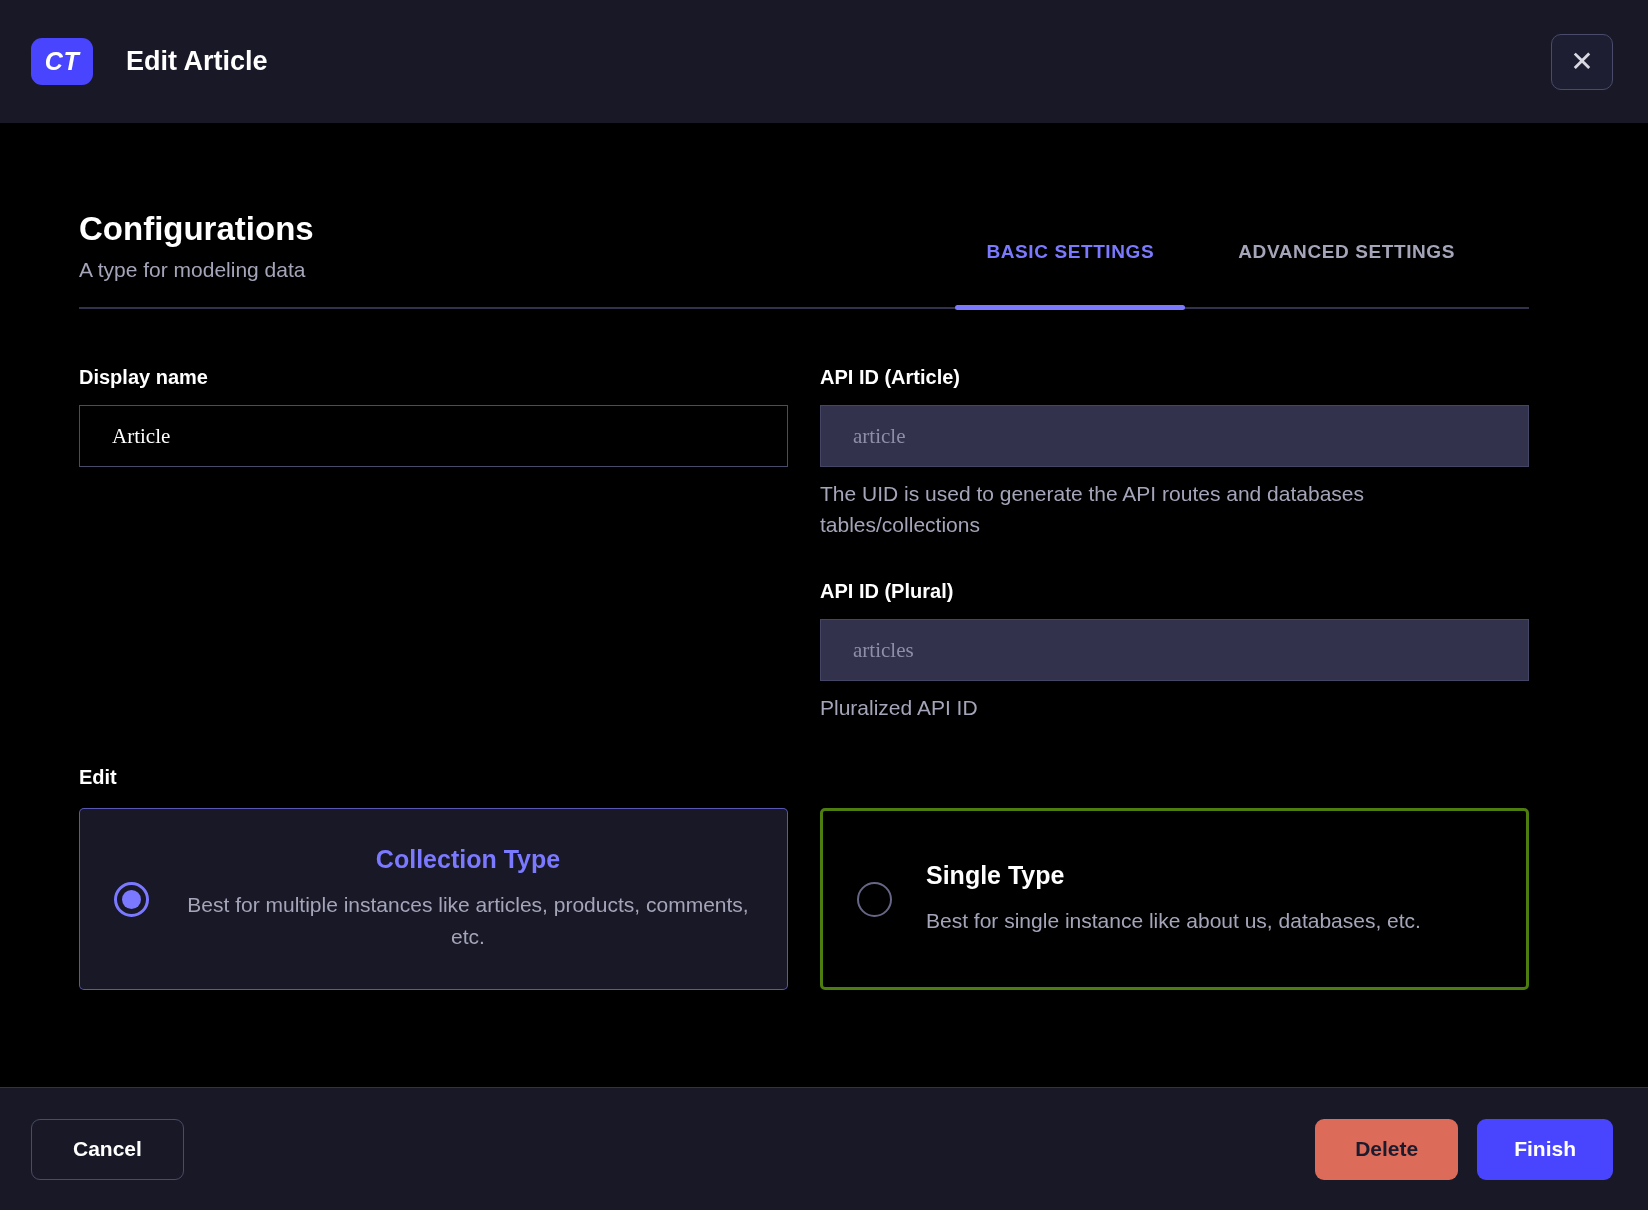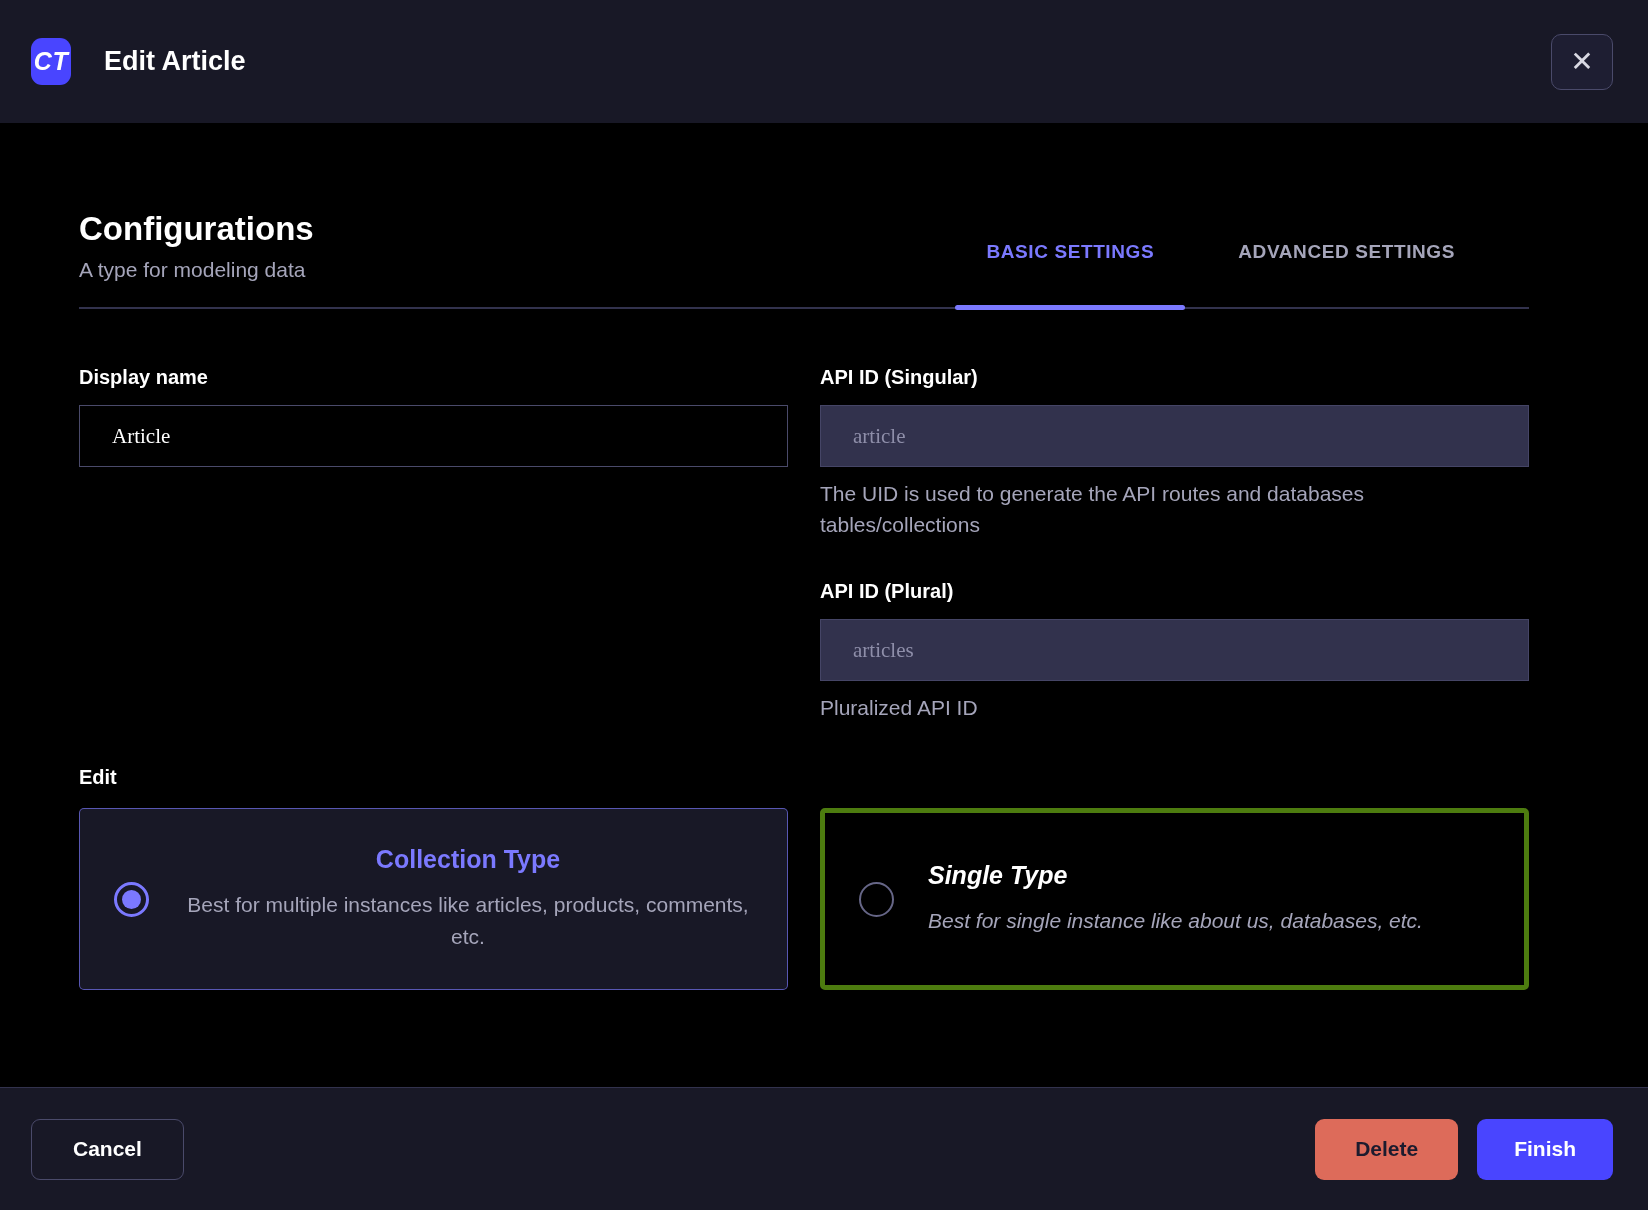--- a/index.html
+++ b/index.html
@@ -13,21 +13,21 @@
   .modal { display: flex; flex-direction: column; height: 100%; }
 
   
   .modal-header {
     height: 123px; flex: 0 0 123px;
     background: #181826;
     display: flex; align-items: center;
     padding: 0 35px 0 31px;
   }
   .ct-badge {
-    width: 40px; height: 47px;
+    width: 62px; height: 47px;
     background: #4945ff; border-radius: 11px;
     display: flex; align-items: center; justify-content: center;
     font-weight: bold; font-style: italic; font-size: 25px; color: #ffffff;
     letter-spacing: 0.5px;
   }
   .modal-title { margin-left: 33px; font-size: 27px; font-weight: bold; }
   .close-btn {
     margin-left: auto;
     width: 62px; height: 56px;
     background: #1e1e32;
@@ -76,21 +76,21 @@
   .field-plural { margin-top: 40px; }
 
   .type-section { margin-top: 43px; }
   .type-grid { margin-top: 19px; display: grid; grid-template-columns: 1fr 1fr; column-gap: 32px; }
   .type-card {
     min-height: 182px; border-radius: 5px;
     display: flex; align-items: center; gap: 34px;
     padding: 36px 34px; cursor: pointer;
   }
   .type-card.selected { background: #181826; border: 1px solid rgba(123,121,255,0.65); text-align: center; }
-  .type-card.unselected { background: transparent; border: 5px solid #4d7c0f; font-style: italic; }
+  .type-card.unselected { background: transparent; border: 3px solid #4d7c0f; }
   .radio {
     width: 35px; height: 35px; flex: 0 0 35px; border-radius: 50%;
     display: flex; align-items: center; justify-content: center;
   }
   .radio.on { border: 3px solid #7b79ff; }
   .radio.off { border: 2px solid #666687; }
   .radio-dot { width: 19px; height: 19px; border-radius: 50%; background: #7b79ff; }
   .type-title { font-size: 25px; font-weight: bold; margin-bottom: 15px; color: #ffffff; }
   .selected .type-title { color: #7b79ff; }
   .type-desc { font-size: 21px; color: #a5a5ba; line-height: 32px; }
@@ -141,21 +141,21 @@
     </div>
 
     <div class="form-grid">
       <div>
         <label class="field-label">Display name</label>
         <input class="text-input input-plain" type="text" value="Article" style="">
       </div>
 
       <div>
         <div>
-          <label class="field-label">API ID (Singular)</label>
+          <label class="field-label">API ID (Article)</label>
           <input class="text-input input-disabled" type="text" disabled="" value="article" style="">
           <div class="field-hint">The UID is used to generate the API routes and databases tables/collections</div>
         </div>
 
         <div class="field-plural">
           <label class="field-label">API ID (Plural)</label>
           <input class="text-input input-disabled" type="text" disabled="" value="articles" style="">
           <div class="field-hint">Pluralized API ID</div>
         </div>
       </div>

